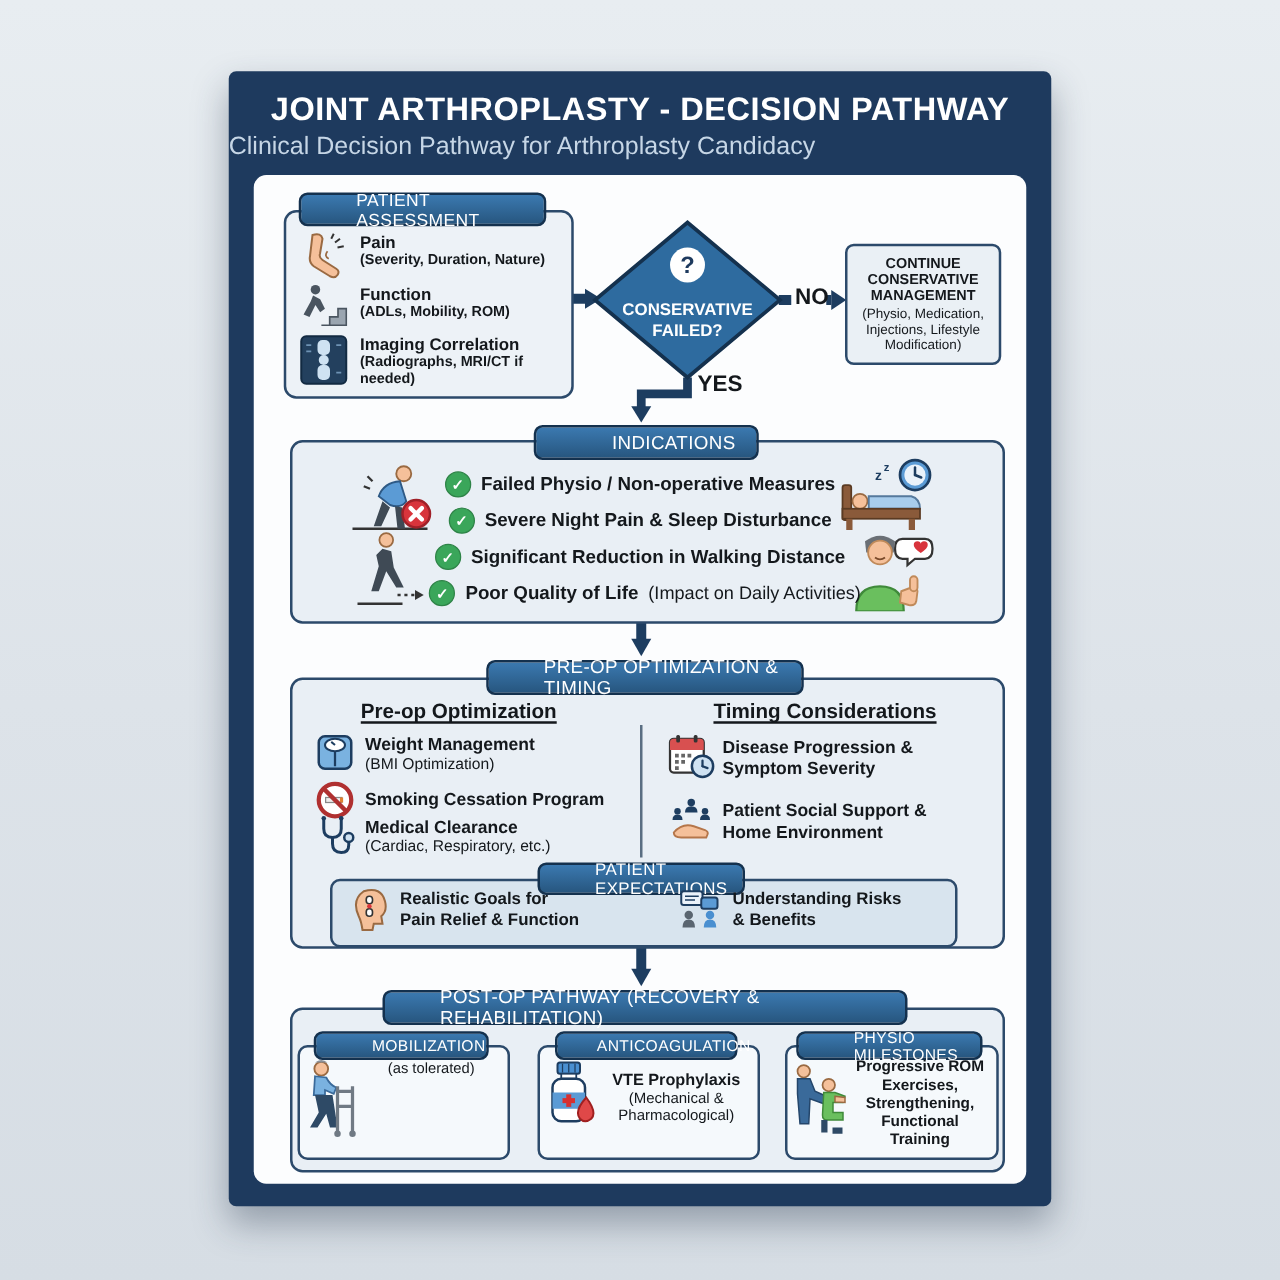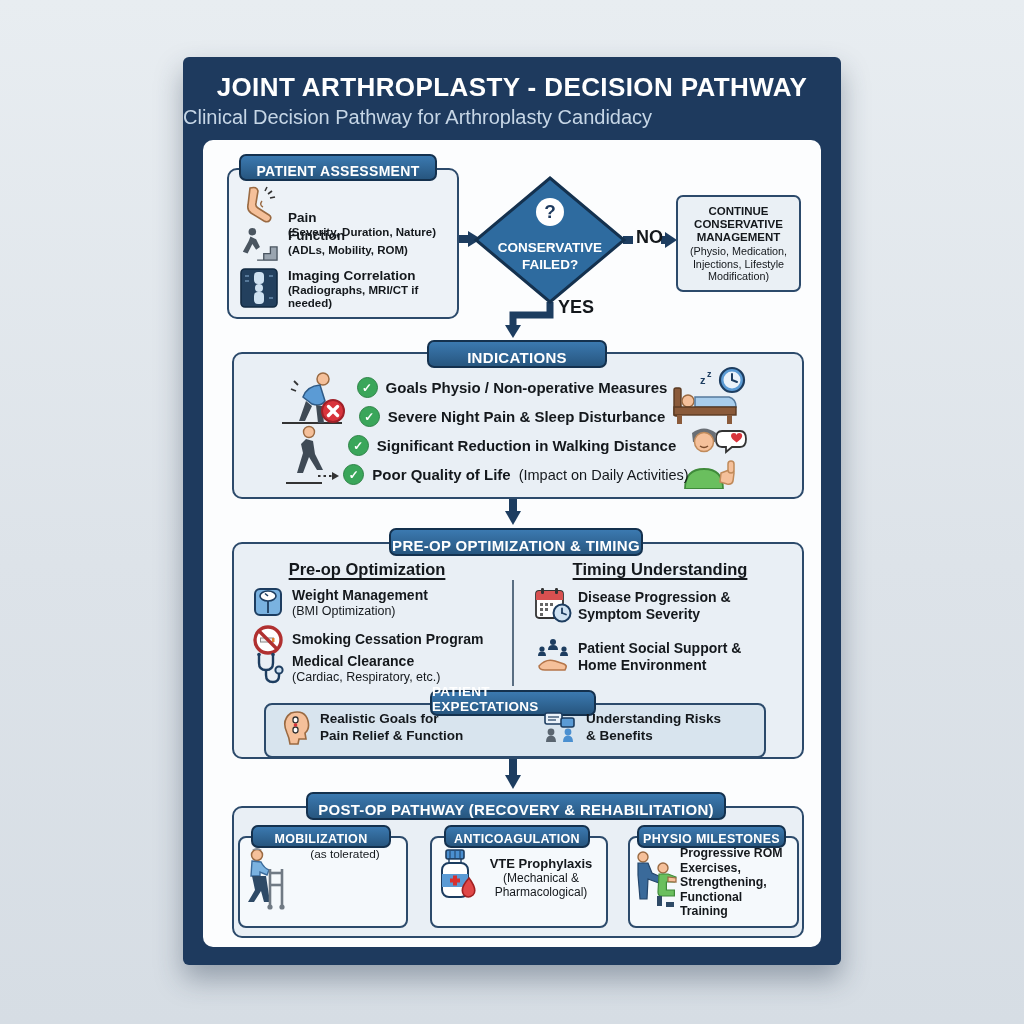--- a/index.html
+++ b/index.html
@@ -10,23 +10,23 @@
   .poster{left:183px;top:57px;width:658px;height:908px;background:#1e3a5e;
           border-radius:6px;box-shadow:0 14px 28px rgba(40,55,75,.38);z-index:1;}
   .poster-title{left:183px;top:72px;width:658px;text-align:center;color:#fff;
                 font-size:26px;font-weight:700;letter-spacing:.4px;z-index:3;}
   .poster-subtitle{left:183px;top:106px;width:658px;text-align:left;color:#c6d6e6;
                    font-size:20px;z-index:3;}
   .content{left:203px;top:140px;width:618px;height:807px;background:#fcfdfe;
            border-radius:10px;z-index:2;}
   .connectors{left:0;top:0;width:1024px;height:1024px;z-index:4;pointer-events:none;}
   .secbox{background:#e9eff5;border:2px solid #2c4a6b;border-radius:10px;z-index:5;}
-  .pill{display:flex;align-items:flex-end;justify-content:center;color:#fff;font-weight:700;
+  .pill{display:flex;align-items:center;justify-content:center;color:#fff;font-weight:400;
         background:linear-gradient(180deg,#3b79b0,#27567f);border:2px solid #14314e;
-        border-radius:7px;z-index:7;letter-spacing:.3px;box-sizing:border-box;}
+        border-radius:7px;z-index:7;letter-spacing:.3px;box-sizing:border-box;padding-left:44px;}
   .itm-title{font-weight:700;font-size:13.5px;line-height:1.15;}
   .itm-sub{font-size:11.5px;line-height:1.15;font-weight:bold;}
   .check{display:inline-flex;align-items:center;justify-content:center;width:19px;height:19px;
          border-radius:50%;background:#3aa65a;border:1.5px solid #2e8347;color:#fff;
          font-size:12px;font-weight:700;flex:0 0 auto;}
   .ind-row{display:flex;align-items:center;justify-content:center;gap:8px;height:29px;
            font-size:15px;white-space:nowrap;}
   .ind-bold{font-weight:700;}
   .ind-norm{font-weight:400;font-size:14.5px;}
   .col-head{font-weight:700;font-size:16.5px;text-align:center;
@@ -75,21 +75,21 @@
     <svg width="42" height="40" viewBox="0 0 42 40">
       <path d="M12 3 q7 -2 8 3 l-2 12 q-1 3 2 5 l11 7 q3 2 1 5 t-6 1 l-13 -8 q-4 -3 -3 -8 z" fill="#f5c09a" stroke="#9a6a42" stroke-width="1.6"></path>
       <path d="M24 16 q-3 4 1 6" fill="none" stroke="#9a6a42" stroke-width="1.4"></path>
       <g stroke="#333" stroke-width="1.6" fill="none">
         <path d="M30 9 l4 -3"></path>
           <path d="M32 13 l5 -1"></path>
           <path d="M27 6 l2 -4"></path>
       </g>
     </svg>
   </div>
-  <div class="abs z6" style="left:288px;top:186px;width:162px;margin-top:24px;">
+  <div class="abs z6" style="left:288px;top:186px;width:162px;">
     <div class="itm-title">Pain</div>
     <div class="itm-sub">(Severity, Duration, Nature)</div>
   </div>
 
   <div class="abs z6" style="left:240px;top:226px;">
     <svg width="38" height="38" viewBox="0 0 40 40">
       <circle cx="13" cy="6" r="4" fill="#4a5560"></circle>
       <path d="M11 11 l6 3 l4 8 l-4 3 l-4 -6 l-5 10 l-5 -2 l6 -11 z" fill="#4a5560"></path>
       <path d="M18 36 h7 v-7 h7 v-7 h7 v14 z" fill="#9aa5b0" stroke="#4a5560" stroke-width="1.4"></path>
     </svg>
@@ -191,21 +191,21 @@
       <path d="M24 19 q4 3 8 0" fill="none" stroke="#7a4a2a" stroke-width="1.4"></path>
       <path d="M9 62 q0 -20 19 -20 q19 0 19 20 z" fill="#6abf5e" stroke="#3f8a3a" stroke-width="1.8"></path>
       <path d="M45 46 l8 -3 q5 -1 5 3 l-1 8 q-1 4 -6 3 l-7 -2 z" fill="#f5c09a" stroke="#c08a5a" stroke-width="1.5"></path>
       <rect x="52" y="34" width="6" height="12" rx="3" fill="#f5c09a" stroke="#c08a5a" stroke-width="1.5"></rect>
     </svg>
   </div>
 
   <div class="abs z6" style="left:330px;top:373px;width:372px;">
     <div class="ind-row">
       <span class="check">✓</span>
-      <span class="ind-bold">Goals Physio / Non-operative Measures</span>
+      <span class="ind-bold">Failed Physio / Non-operative Measures</span>
       <span class="ind-norm"></span>
     </div>
     <div class="ind-row">
       <span class="check">✓</span>
       <span class="ind-bold">Severe Night Pain &amp; Sleep Disturbance</span>
       <span class="ind-norm"></span>
     </div>
     <div class="ind-row">
       <span class="check">✓</span>
       <span class="ind-bold">Significant Reduction in Walking Distance</span>
@@ -216,21 +216,21 @@
       <span class="ind-bold">Poor Quality of Life</span>
       <span class="ind-norm">(Impact on Daily Activities)</span>
     </div>
   </div>
 
   <div class="abs secbox" style="left:232px;top:542px;width:568px;height:213px;"></div>
   <div class="abs pill" style="left:389px;top:528px;width:254px;height:28px;font-size:15px;">
     <span>PRE-OP OPTIMIZATION &amp; TIMING</span>
   </div>
   <div class="abs col-head z6" style="left:252px;top:560px;width:230px;">Pre-op Optimization</div>
-  <div class="abs col-head z6" style="left:545px;top:560px;width:230px;">Timing Understanding</div>
+  <div class="abs col-head z6" style="left:545px;top:560px;width:230px;">Timing Considerations</div>
   <div class="abs z6" style="left:512px;top:580px;width:2px;height:106px;background:#5a6e82;"></div>
 
   <div class="abs z6" style="left:252px;top:586px;">
     <svg width="32" height="32" viewBox="0 0 32 32">
       <rect x="3" y="3" width="26" height="26" rx="5" fill="#7ab2e0" stroke="#1d3d60" stroke-width="2"></rect>
       <ellipse cx="16" cy="10" rx="8" ry="5" fill="#fff" stroke="#1d3d60" stroke-width="1.6"></ellipse>
       <line x1="16" y1="10" x2="13" y2="7.5" stroke="#1d3d60" stroke-width="1.6"></line>
       <line x1="16" y1="15" x2="16" y2="27" stroke="#1d3d60" stroke-width="1.8"></line>
     </svg>
   </div>
@@ -405,18 +405,18 @@
   <div class="abs z7" style="left:632px;top:850px;">
     <svg width="46" height="62" viewBox="0 0 46 62">
       <circle cx="11" cy="7" r="5" fill="#f5c09a" stroke="#9a6a42" stroke-width="1.4"></circle>
       <path d="M6 13 h10 l4 10 l9 4 l-2 6 l-11 -4 l-1 20 h-7 l-2 -24 z" fill="#3a6a9a" stroke="#24466b" stroke-width="1.2"></path>
       <circle cx="31" cy="18" r="5" fill="#f5c09a" stroke="#9a6a42" stroke-width="1.4"></circle>
       <path d="M27 24 h9 l8 3 l-1.6 5 h-8 v8 h8 v6 h-13 q-3.4 0 -3.4 -4 z" fill="#6abf5e" stroke="#3f8a3a" stroke-width="1.2"></path>
       <path d="M25 46 v10 h5 v-10 z M34 52 h8 v5 h-8 z" fill="#2e4a66"></path>
       <path d="M36 27 l8 1 v4 l-8 -0.5 z" fill="#f5c09a" stroke="#9a6a42" stroke-width="1.2"></path>
     </svg>
   </div>
-  <div class="abs z7" style="left:680px;top:846px;width:112px;text-align:left;">
+  <div class="abs z7" style="left:680px;top:846px;width:112px;text-align:center;">
     <div style="font-size:12.3px;font-weight:700;line-height:1.18;">Progressive ROM Exercises, Strengthening, Functional Training</div>
     <div style="font-size:11.8px;line-height:1.18;"></div>
   </div>
 
 </div>
 
 </body></html>

